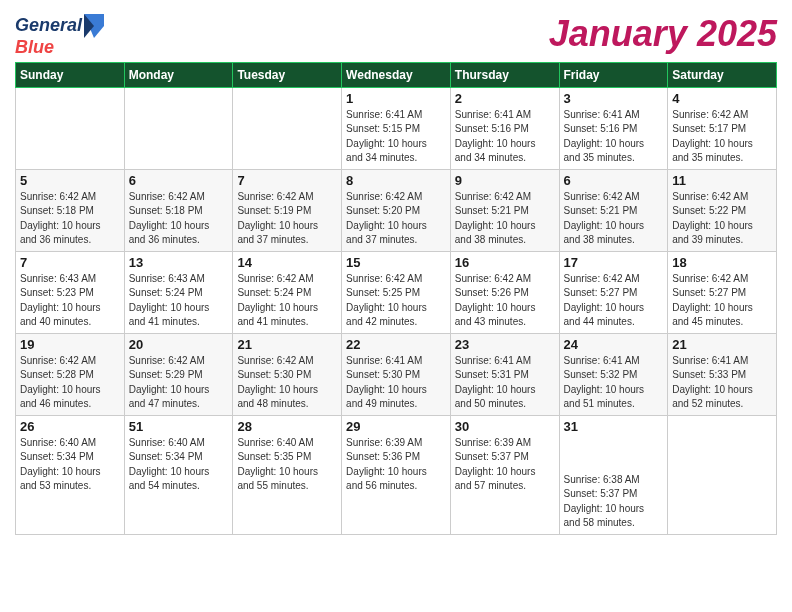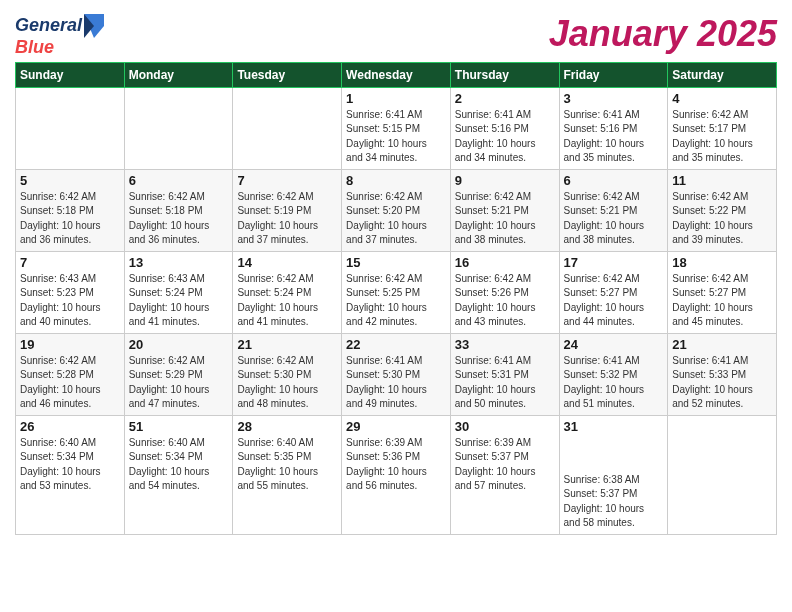--- a/index.html
+++ b/index.html
@@ -288,21 +288,21 @@
 and 48 minutes.</div>
           </td>
           <td>
             <div class="day-num">22</div>
             <div class="day-info" style="white-space: pre-line;">Sunrise: 6:41 AM
 Sunset: 5:30 PM
 Daylight: 10 hours
 and 49 minutes.</div>
           </td>
           <td>
-            <div class="day-num">33</div>
+            <div class="day-num">23</div>
             <div class="day-info" style="white-space: pre-line;">Sunrise: 6:41 AM
 Sunset: 5:31 PM
 Daylight: 10 hours
 and 50 minutes.</div>
           </td>
           <td>
             <div class="day-num">24</div>
             <div class="day-info" style="white-space: pre-line;">Sunrise: 6:41 AM
 Sunset: 5:32 PM
 Daylight: 10 hours

